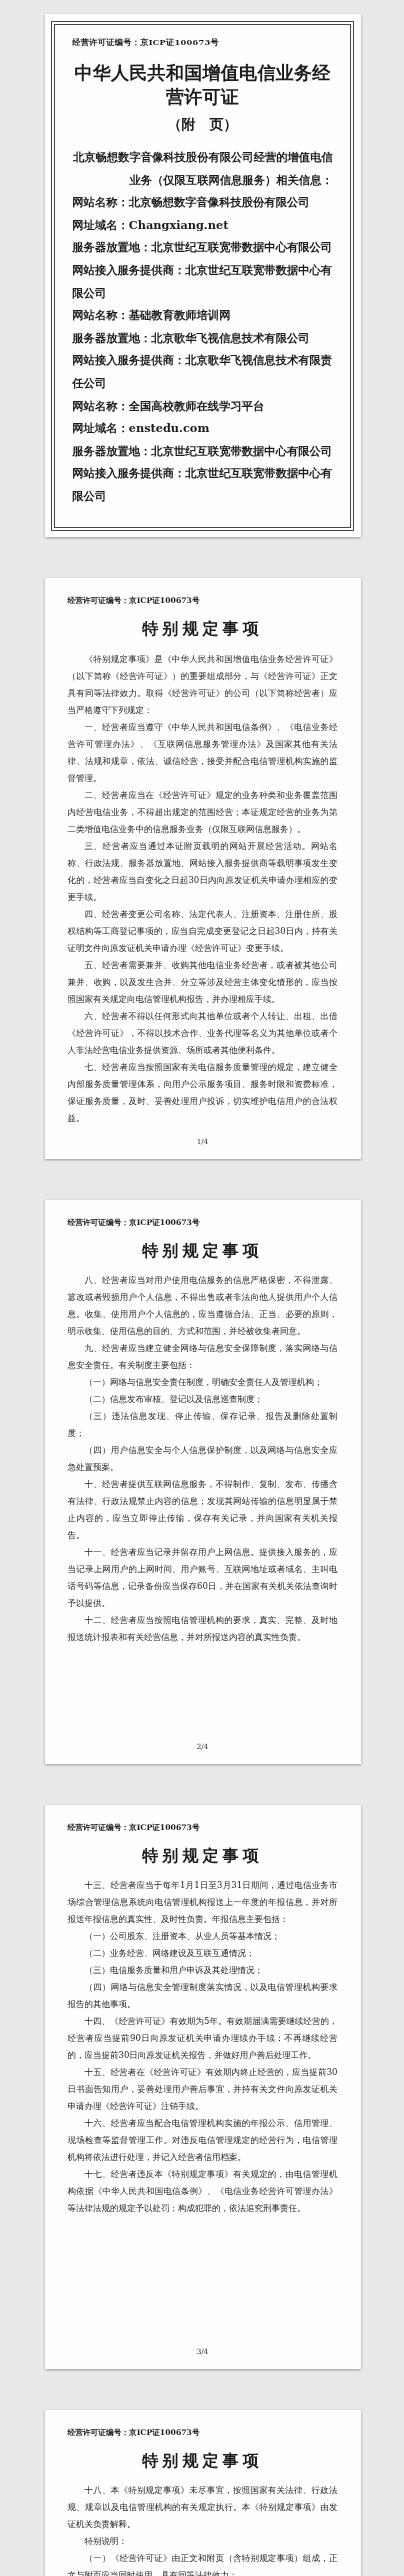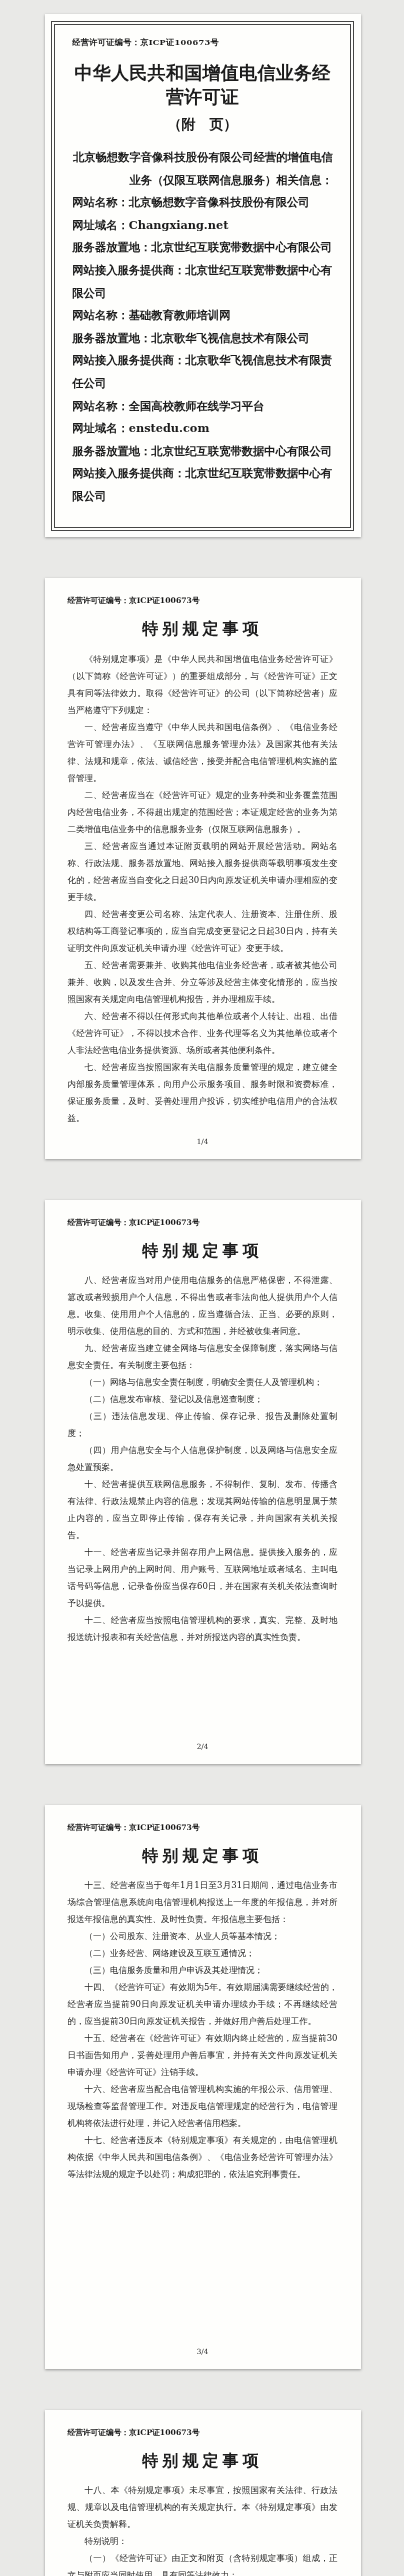--- a/index.html
+++ b/index.html
@@ -180,20 +180,21 @@
     <div class="prov-body">
 
         <p class="prov-p">十三、经营者应当于每年1月1日至3月31日期间，通过电信业务市场综合管理信息系统向电信管理机构报送上一年度的年报信息，并对所报送年报信息的真实性、及时性负责。年报信息主要包括：</p>
 
         <p class="prov-p">（一）公司股东、注册资本、从业人员等基本情况；</p>
 
         <p class="prov-p">（二）业务经营、网络建设及互联互通情况；</p>
 
         <p class="prov-p">（三）电信服务质量和用户申诉及其处理情况；</p>
 
+        <p class="prov-p">（四）网络与信息安全管理制度落实情况，以及电信管理机构要求报告的其他事项。</p>
 
         <p class="prov-p">十四、《经营许可证》有效期为5年。有效期届满需要继续经营的，经营者应当提前90日向原发证机关申请办理续办手续；不再继续经营的，应当提前30日向原发证机关报告，并做好用户善后处理工作。</p>
 
         <p class="prov-p">十五、经营者在《经营许可证》有效期内终止经营的，应当提前30日书面告知用户，妥善处理用户善后事宜，并持有关文件向原发证机关申请办理《经营许可证》注销手续。</p>
 
         <p class="prov-p">十六、经营者应当配合电信管理机构实施的年报公示、信用管理、现场检查等监督管理工作。对违反电信管理规定的经营行为，电信管理机构将依法进行处理，并记入经营者信用档案。</p>
 
         <p class="prov-p">十七、经营者违反本《特别规定事项》有关规定的，由电信管理机构依据《中华人民共和国电信条例》、《电信业务经营许可管理办法》等法律法规的规定予以处罚；构成犯罪的，依法追究刑事责任。</p>
       </div>
     <div class="prov-footer">3/4</div>

